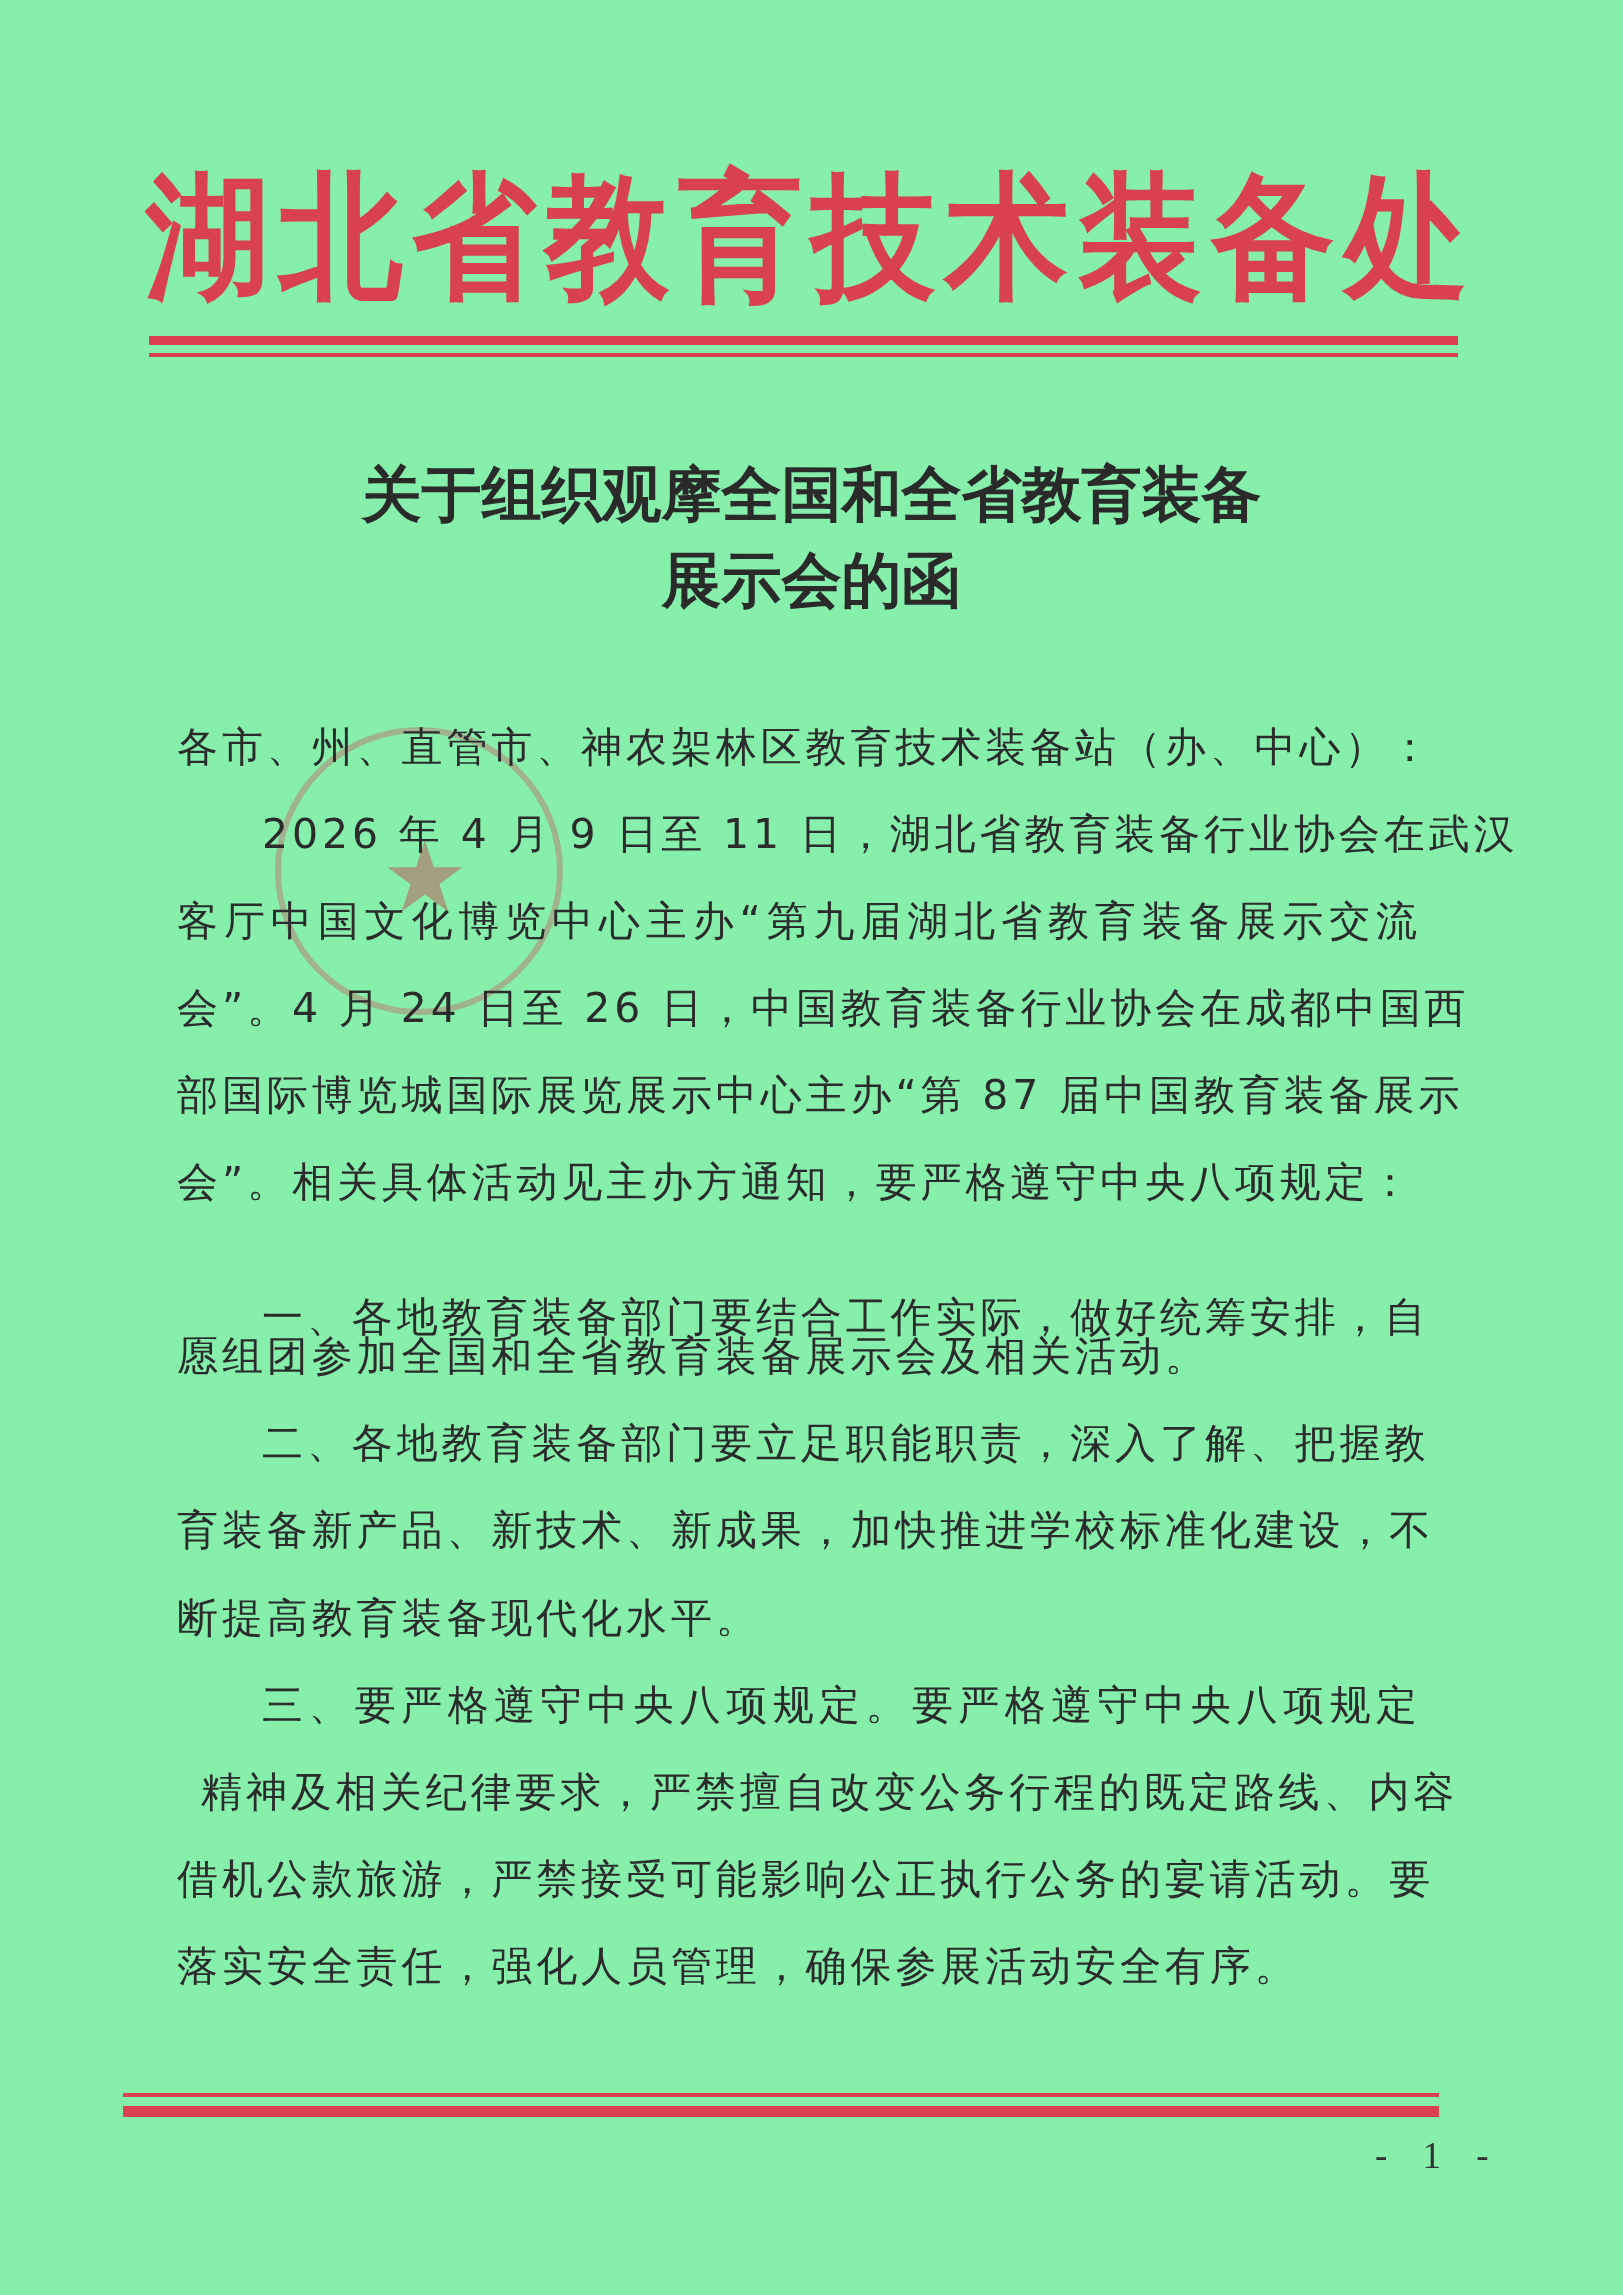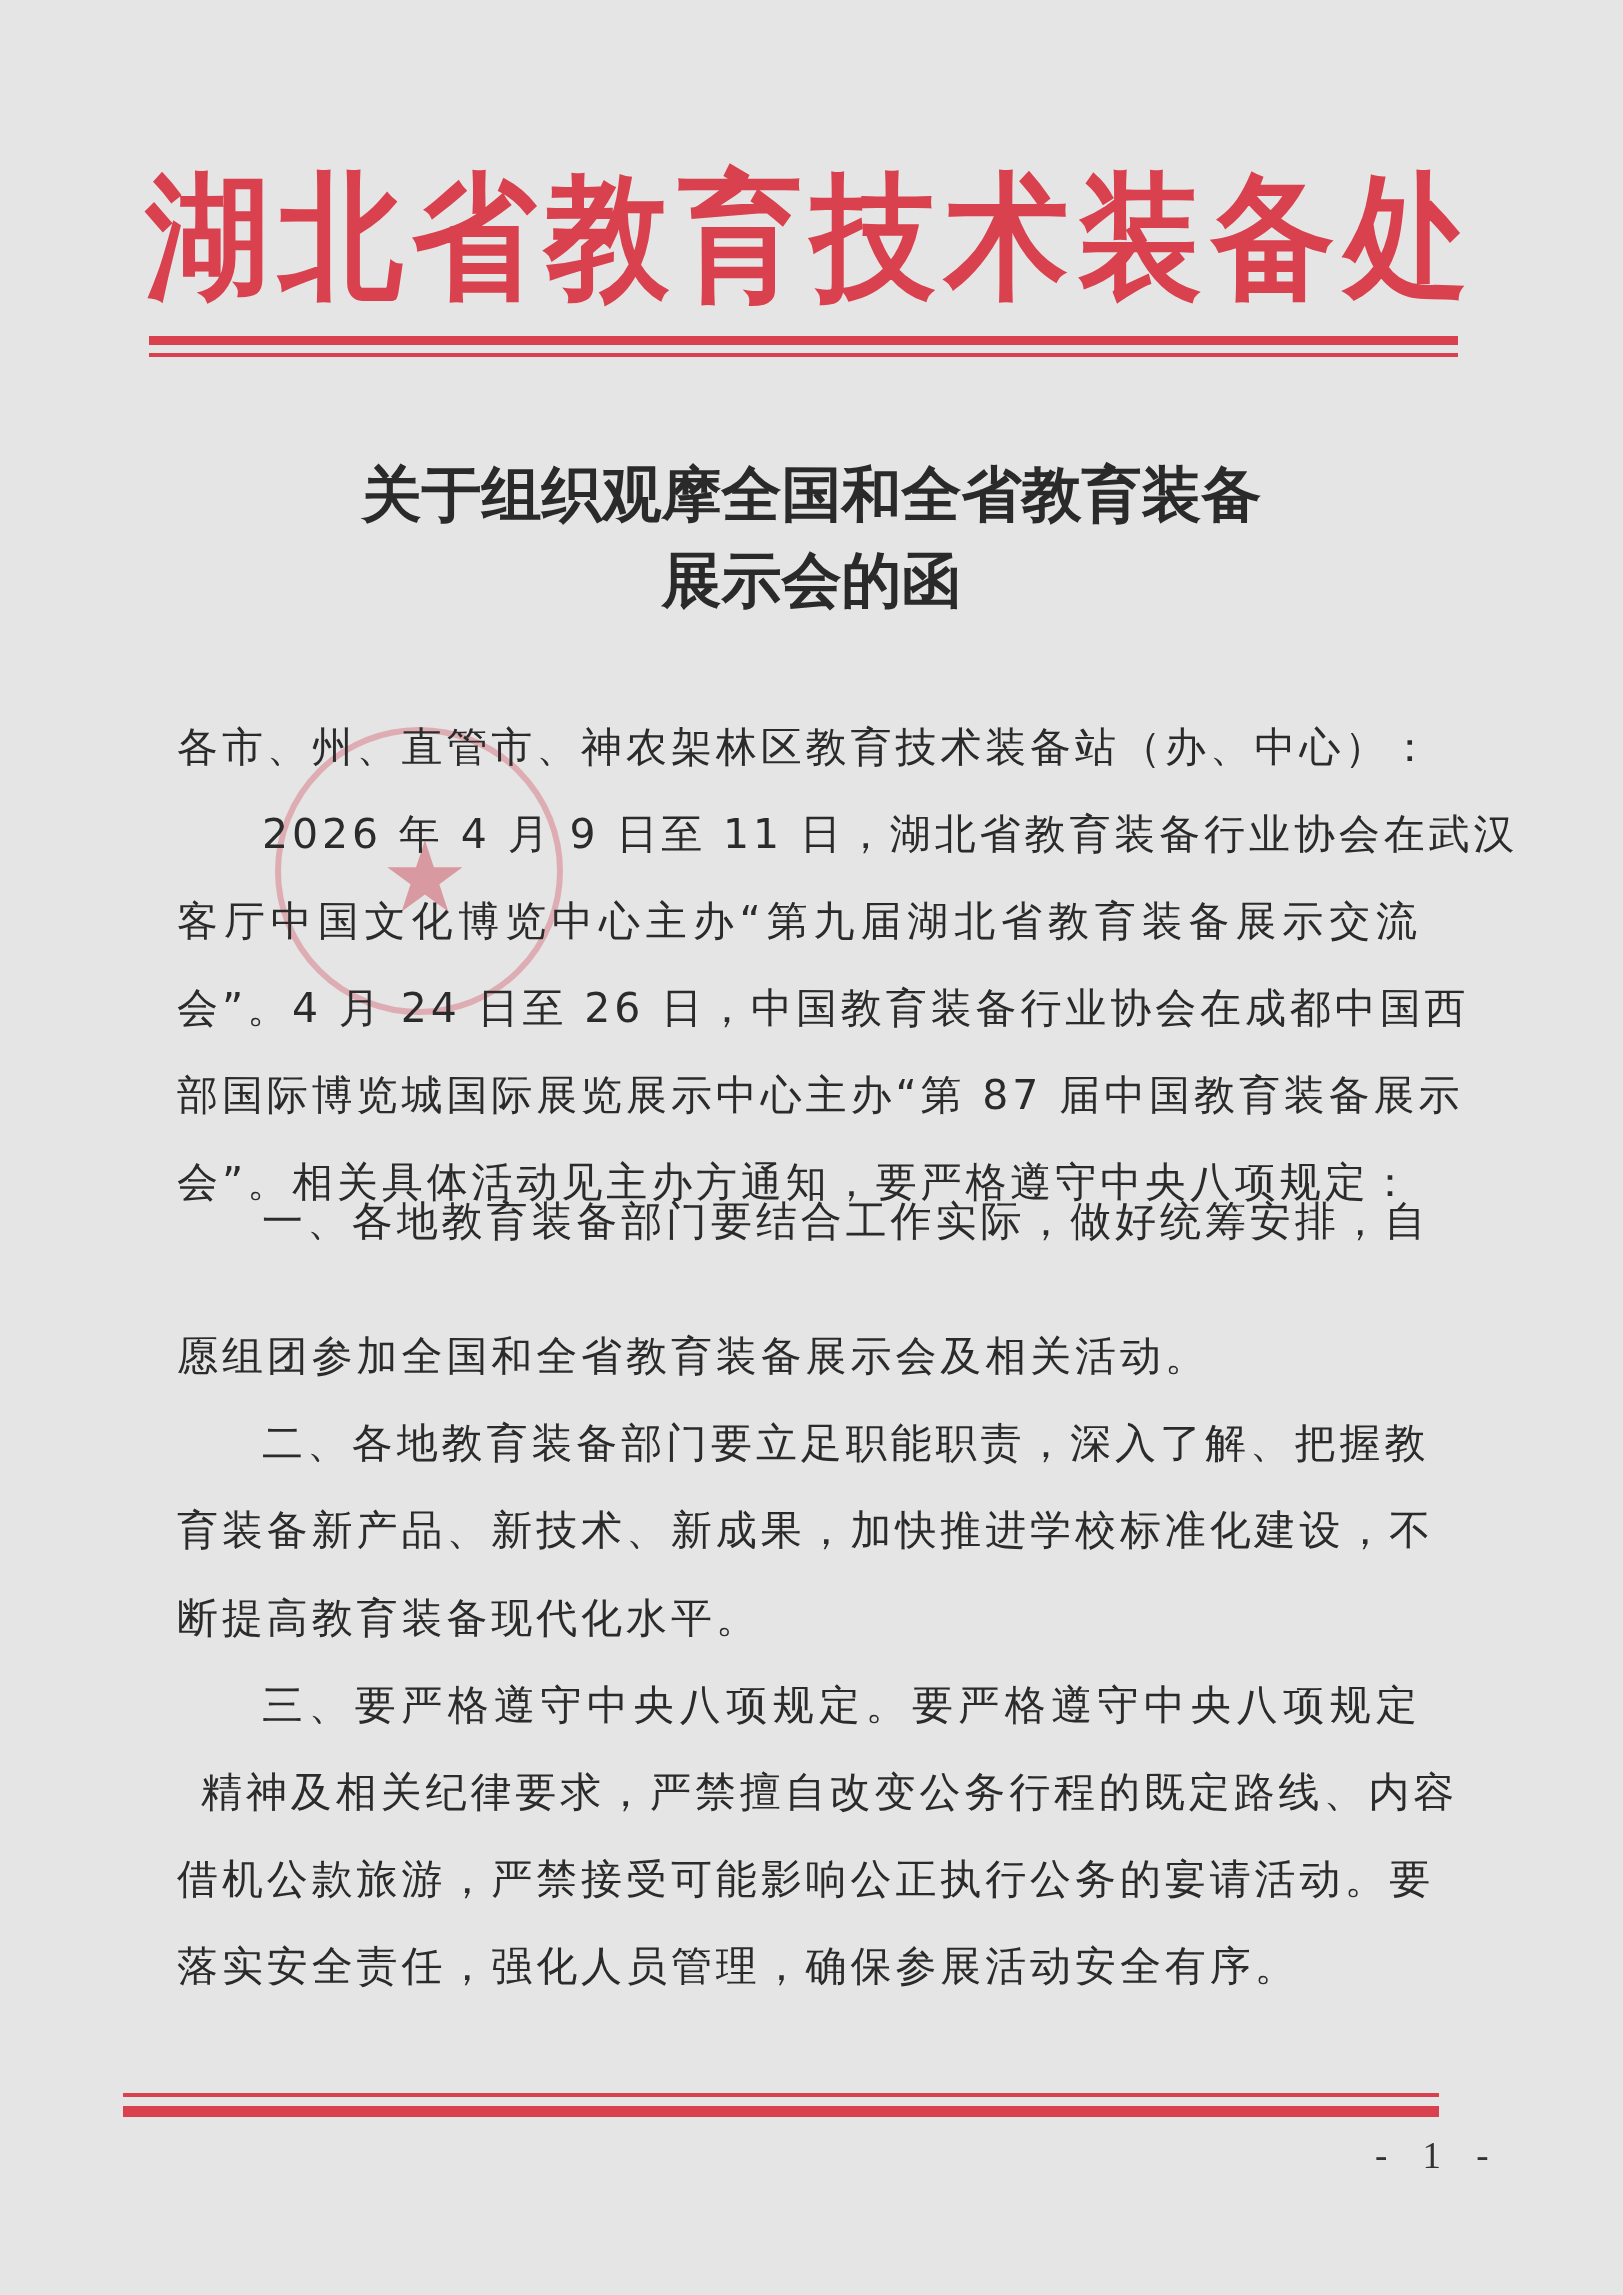--- a/index.html
+++ b/index.html
@@ -1,17 +1,17 @@
 <!DOCTYPE html>
 <html style="font-size:10.5px"><head>
 <meta charset="utf-8">
 <style>
   html, body { margin: 0; padding: 0; background: #ffffff; }
   body { width: 1623px; height: 2295px; position: relative; overflow: hidden; }
-  .page { position: absolute; inset: 0; background: #e5e5e5; }
+  .page { position: absolute; inset: 0; background: #86efac; }
   .letterhead {
     position: absolute; left: 0; width: 1623px; top: 177px; text-align: center;
     font-family: "Liberation Serif", "DejaVu Serif", serif; font-weight: bold;
     font-size: 124px; letter-spacing: 9.2px; color: #d9414f; line-height: 1;
     transform: scaleY(1.1);
   }
   .red-rule { position: absolute; left: 149px; width: 1309px; background: #d9414f; }
   .title {
     position: absolute; left: 0; width: 1623px; text-align: center;
     font-family: "DejaVu Serif", "Liberation Serif", serif; font-weight: bold;
@@ -59,21 +59,21 @@
 
   <div class="body-text" style="top:0;">
     <div class="line justify" style="top:720px;">各市、州、直管市、神农架林区教育技术装备站（办、中心）：</div>
 
     <div class="line justify indent" style="top:807px;">2026 年 4 月 9 日至 11 日，湖北省教育装备行业协会在武汉</div>
     <div class="line justify" style="top:894px;">客厅中国文化博览中心主办“第九届湖北省教育装备展示交流</div>
     <div class="line justify" style="top:981px;">会”。4 月 24 日至 26 日，中国教育装备行业协会在成都中国西</div>
     <div class="line justify" style="top:1068px;">部国际博览城国际展览展示中心主办“第 87 届中国教育装备展示</div>
     <div class="line" style="top:1155px;">会”。相关具体活动见主办方通知，要严格遵守中央八项规定：</div>
 
-    <div class="line justify indent" style="top:1194px;">一、各地教育装备部门要结合工作实际，做好统筹安排，自</div>
+    <div class="line justify indent" style="top:1290px;">一、各地教育装备部门要结合工作实际，做好统筹安排，自</div>
     <div class="line" style="top:1329px;">愿组团参加全国和全省教育装备展示会及相关活动。</div>
 
     <div class="line justify indent" style="top:1416px;">二、各地教育装备部门要立足职能职责，深入了解、把握教</div>
     <div class="line justify" style="top:1503px;">育装备新产品、新技术、新成果，加快推进学校标准化建设，不</div>
     <div class="line" style="top:1591px;">断提高教育装备现代化水平。</div>
 
     <div class="line justify indent" style="top:1678px;">三、要严格遵守中央八项规定。要严格遵守中央八项规定</div>
     <div class="line justify" style="top:1765px;margin-left:24px;">精神及相关纪律要求，严禁擅自改变公务行程的既定路线、内容</div>
     <div class="line justify" style="top:1852px;">借机公款旅游，严禁接受可能影响公正执行公务的宴请活动。要</div>
     <div class="line" style="top:1939px;">落实安全责任，强化人员管理，确保参展活动安全有序。</div>

